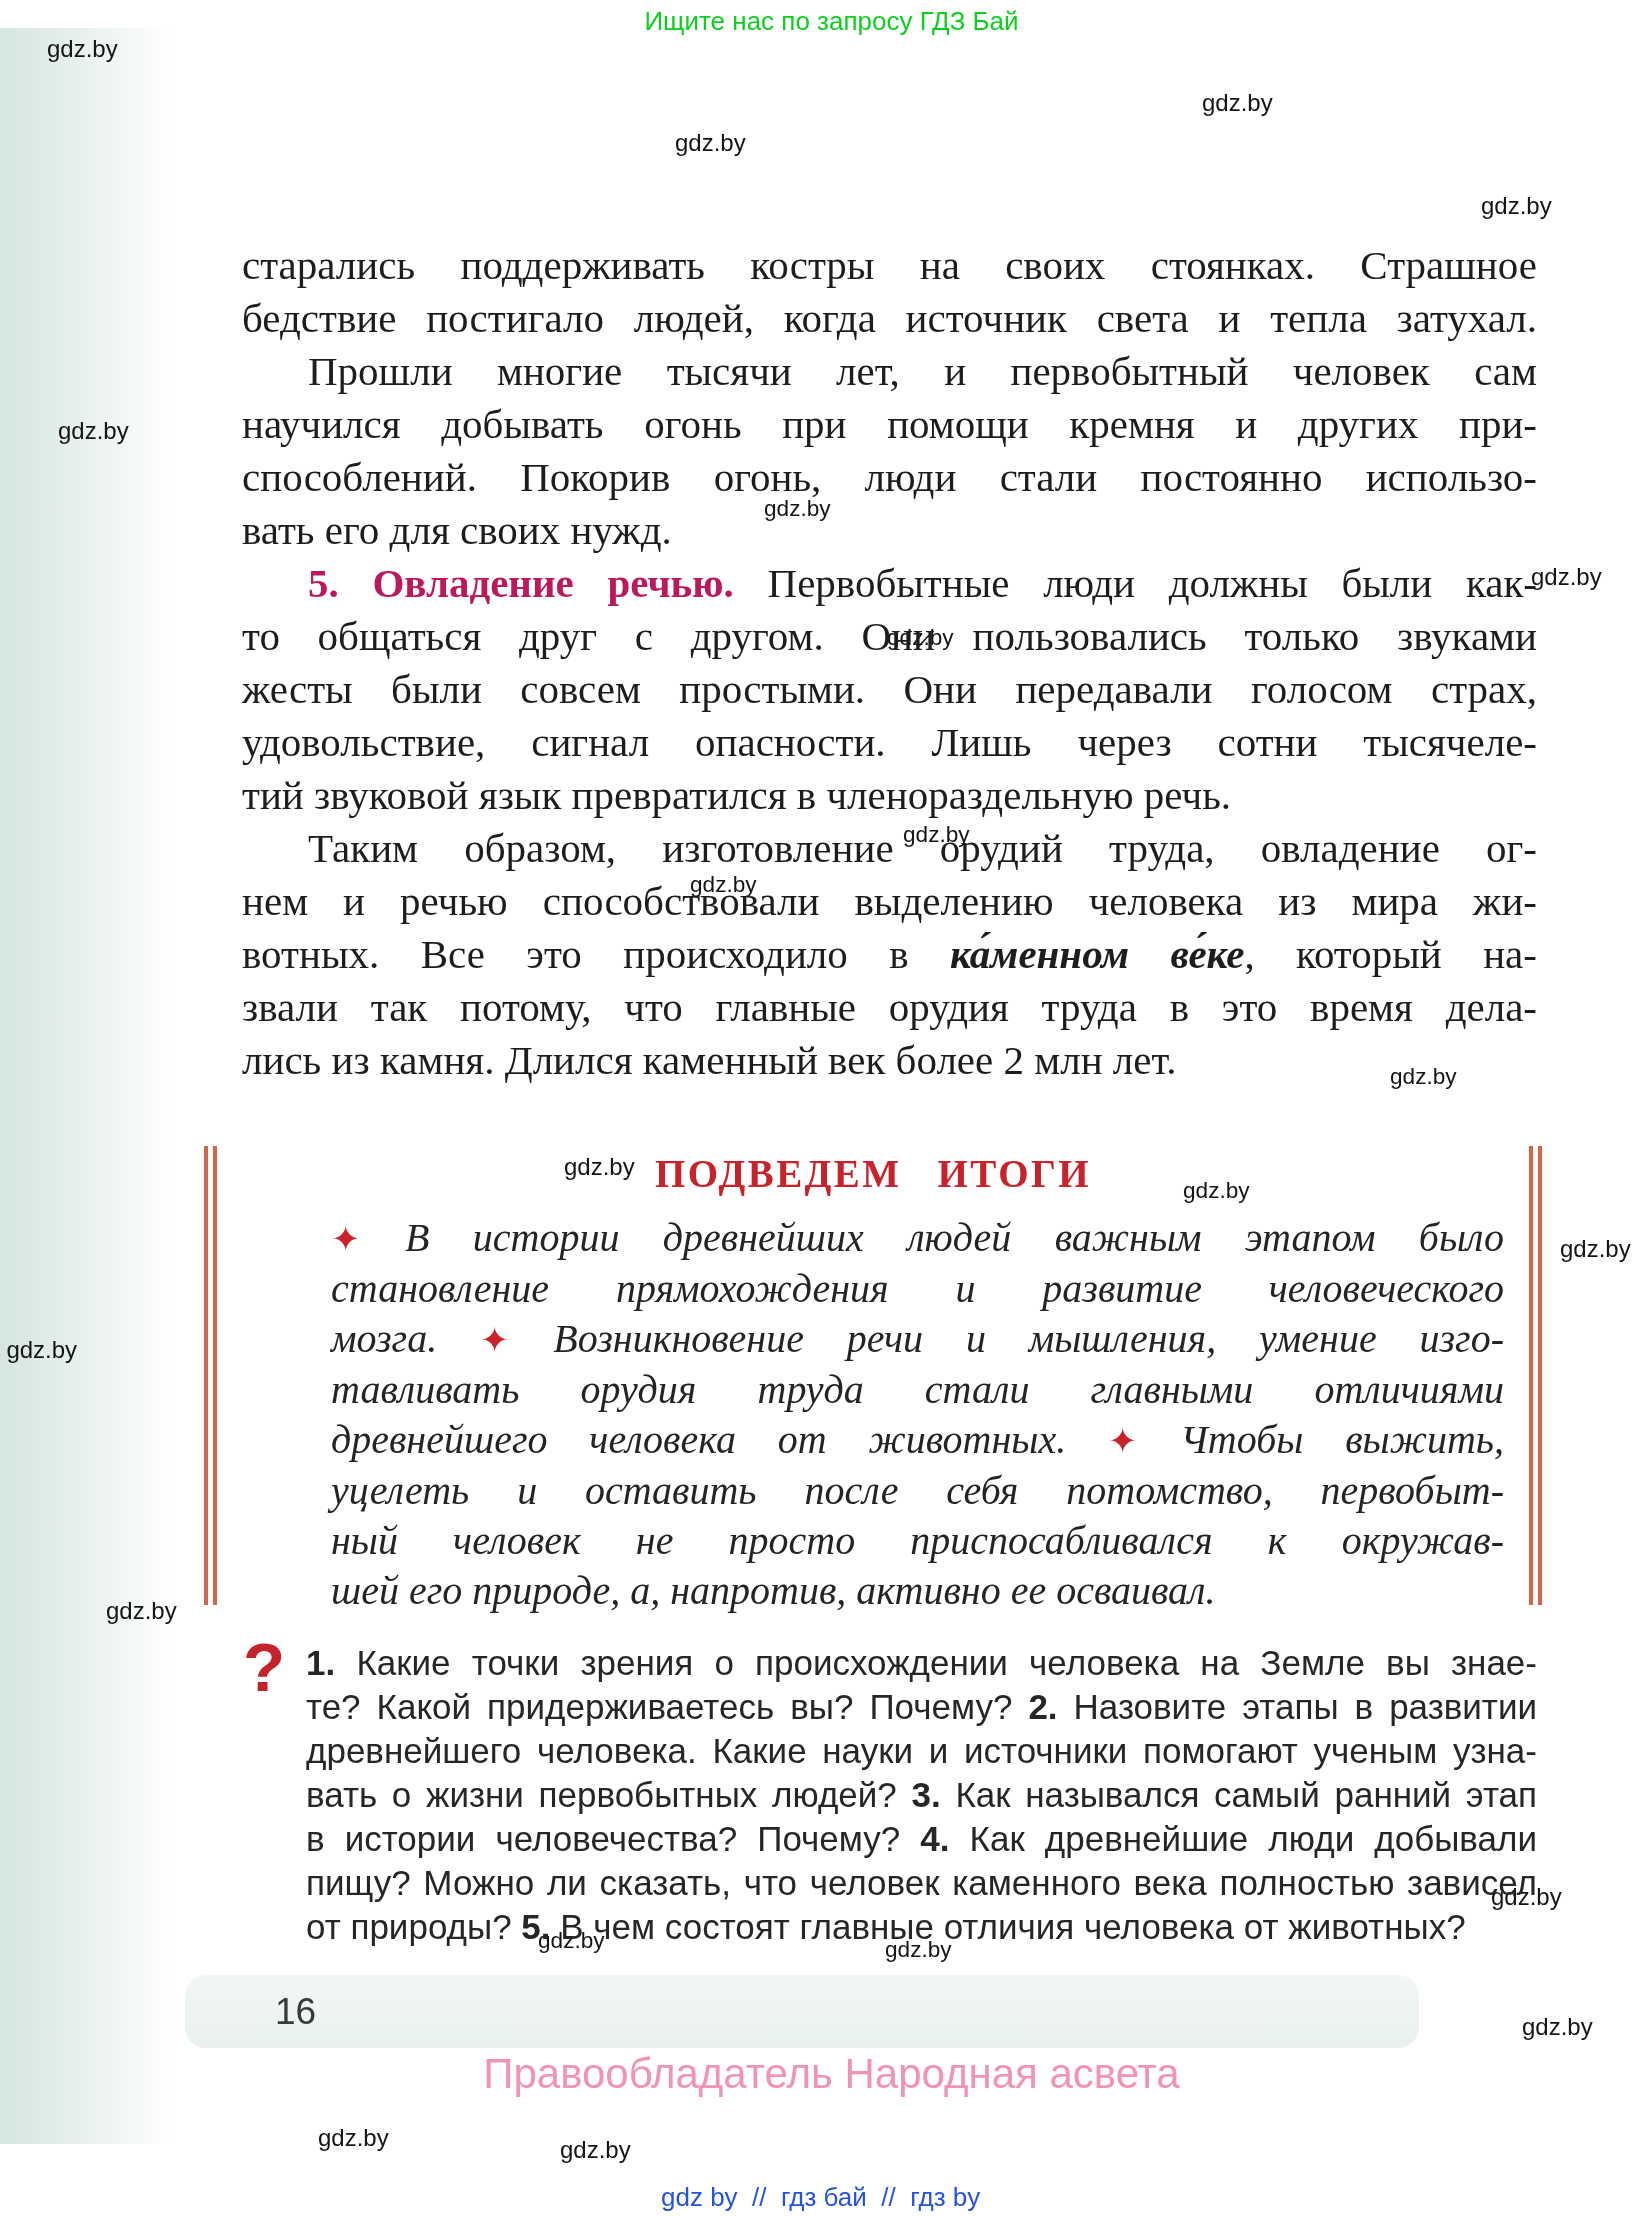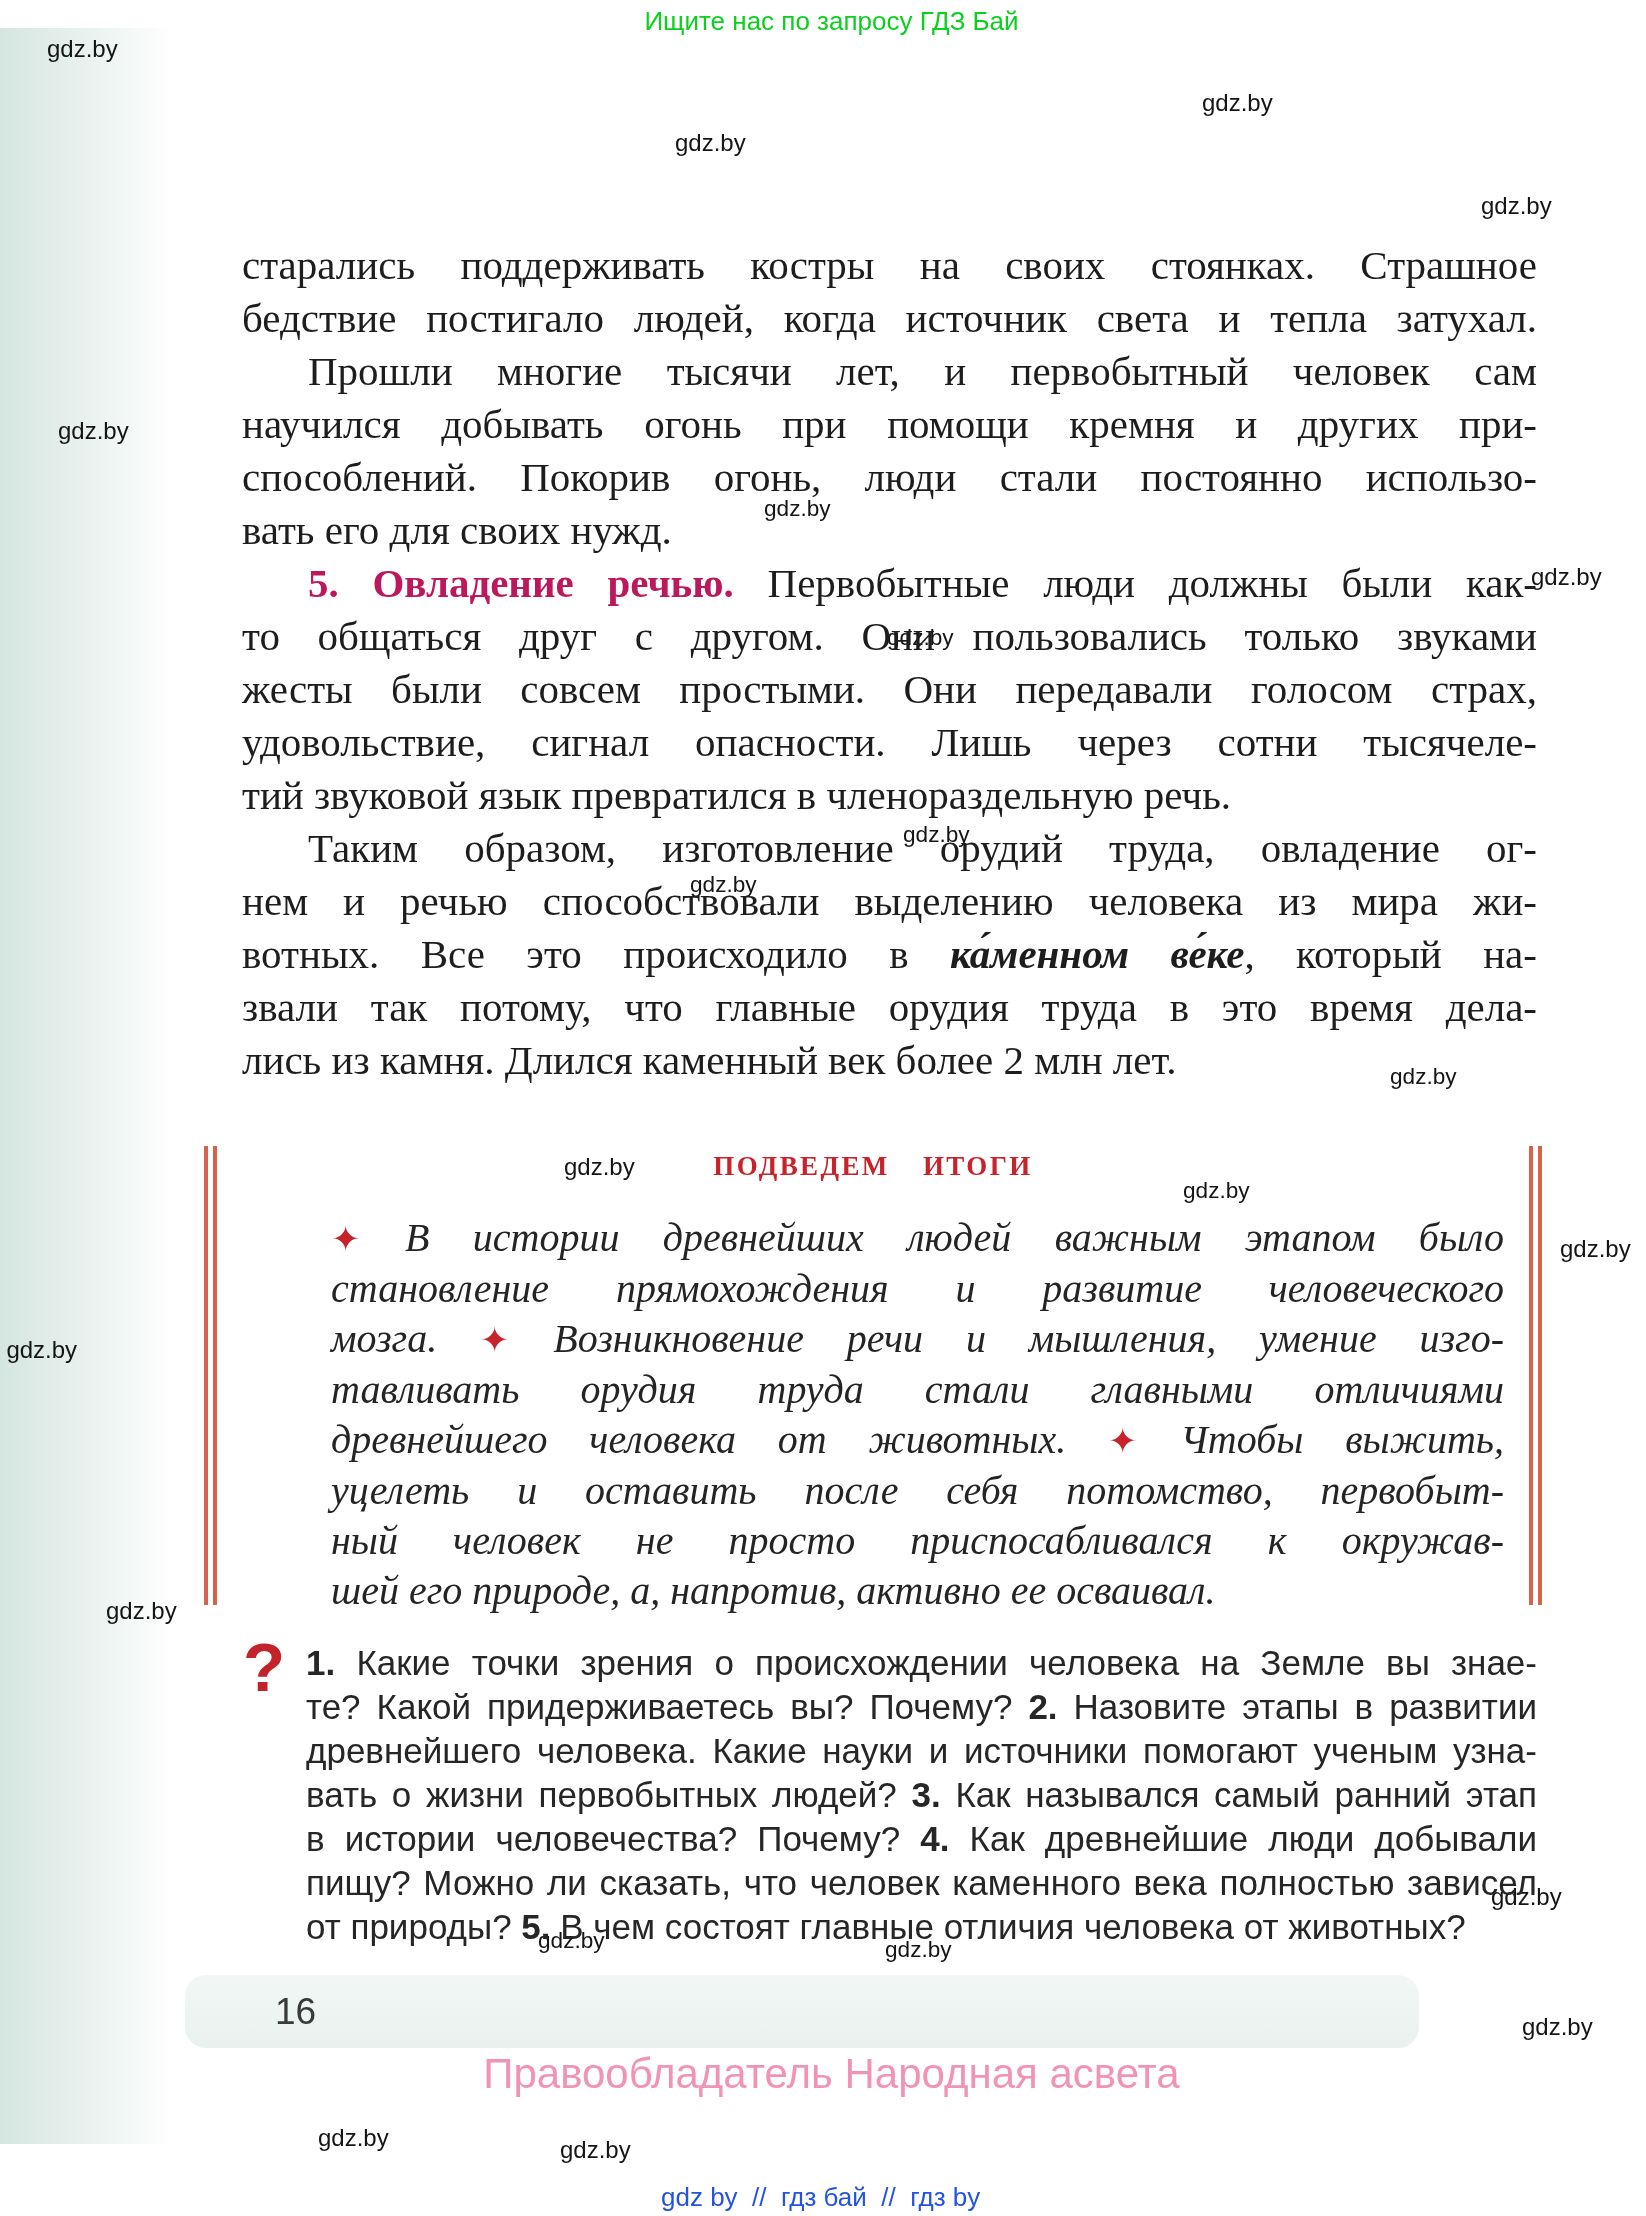--- a/index.html
+++ b/index.html
@@ -13,21 +13,21 @@
         color:#151515;white-space:nowrap;}
   .body-col{position:absolute;left:242px;top:239px;width:1295px;
         font-size:41px;line-height:53px;color:#1d1d1d;}
   .tline{text-align:justify;text-align-last:justify;}
   .tline.end{text-align-last:left;}
   .tline.indent{text-indent:66px;}
   .rb{color:#be185d;font-weight:bold;}
   .bi{font-weight:bold;font-style:italic;}
   .summary{position:absolute;left:204px;top:1146px;width:1338px;height:459px;box-sizing:border-box;
         border-left:13.7px double #d4654c;border-right:13.7px double #d4654c;}
-  .summary-title{margin-top:4.8px;text-align:center;font-weight:bold;font-size:27px;
+  .summary-title{margin-top:4.8px;text-align:center;font-weight:bold;font-size:39px;
         letter-spacing:2.4px;word-spacing:24px;color:#c8232b;}
   .summary-lines{position:absolute;left:93px;top:67px;width:1173px;
         font-style:italic;font-size:40px;line-height:50px;color:#242424;margin-left:21px;}
   .star{font-family:"DejaVu Sans",sans-serif;font-style:normal;color:#c8232b;font-size:35px;}
   .qmark{position:absolute;left:243px;top:1628px;font-family:"Liberation Sans",sans-serif;
         font-weight:bold;font-size:69px;color:#c4232b;}
   .questions{position:absolute;left:306px;top:1641px;width:1231px;
         font-family:"Liberation Sans",sans-serif;font-size:35px;line-height:44px;color:#262626;}
   .questions .b{font-weight:bold;}
   .pbox{position:absolute;left:185px;top:1975px;width:1234px;height:73px;border-radius:21px;

